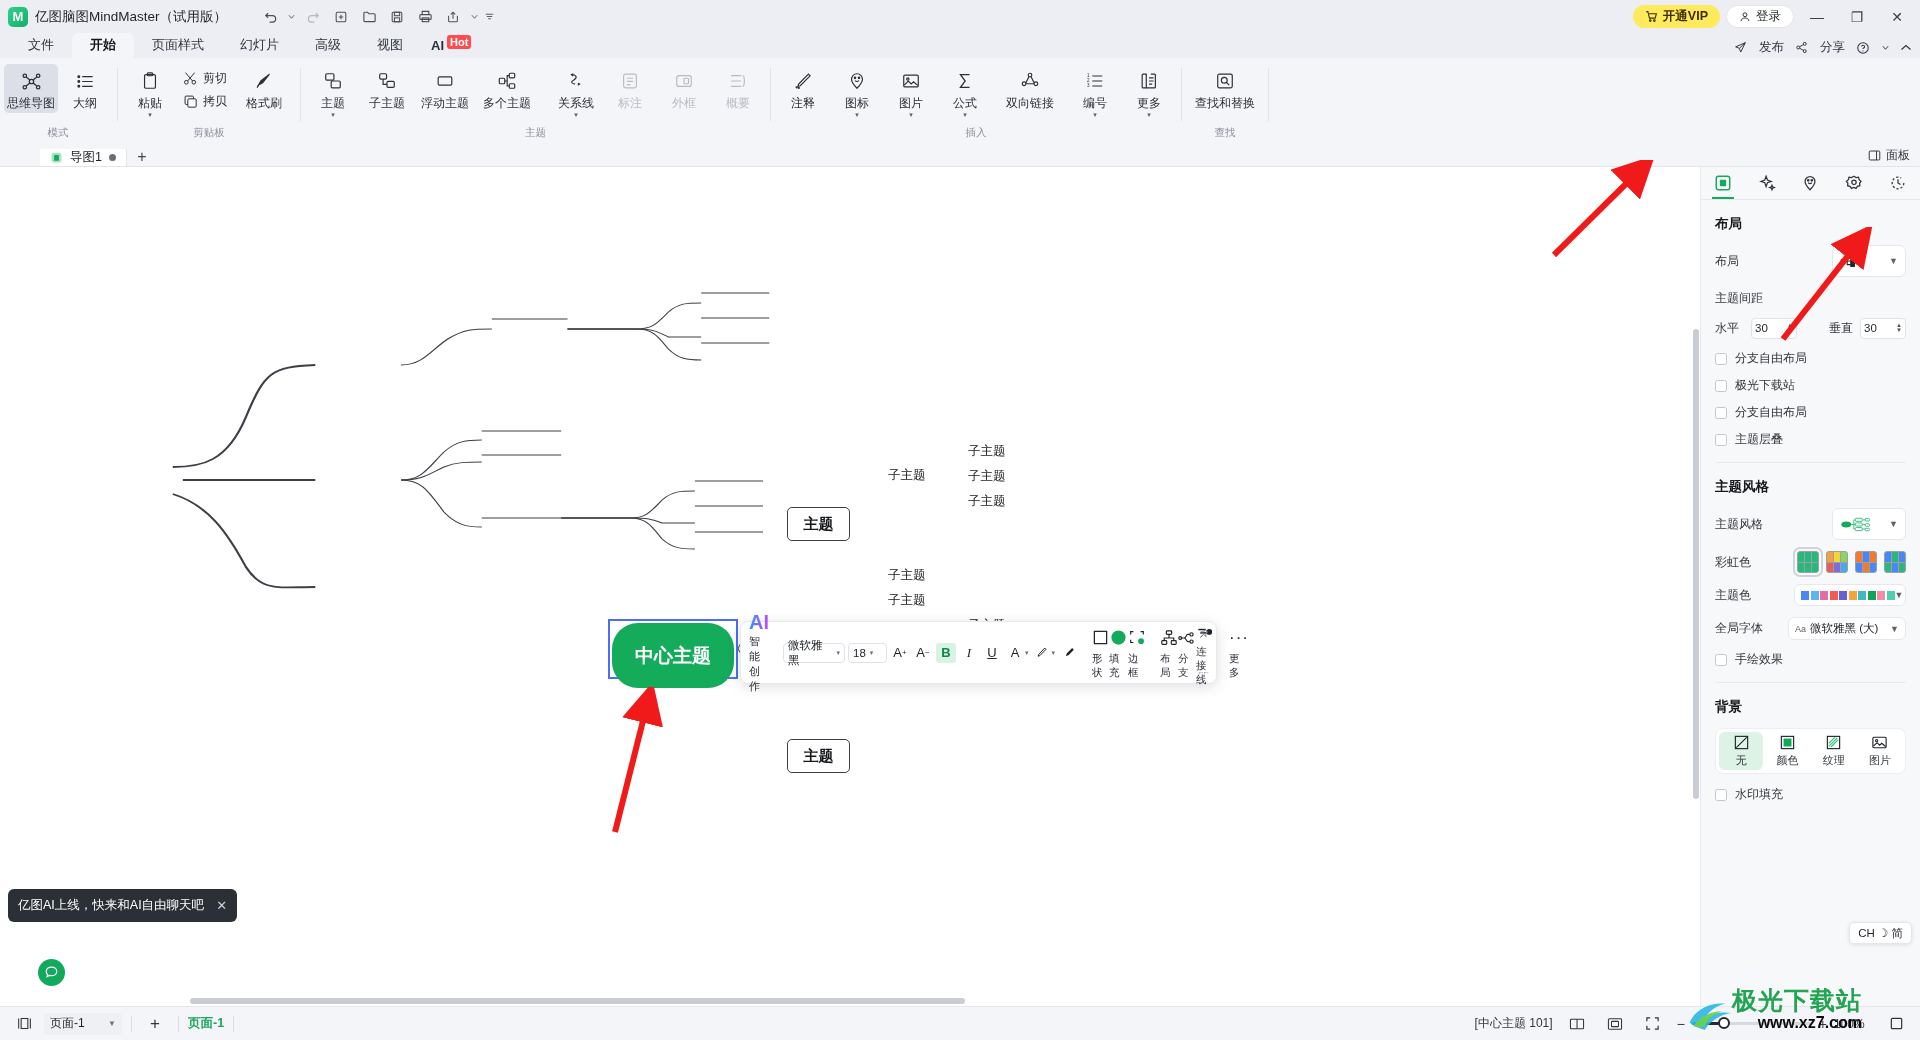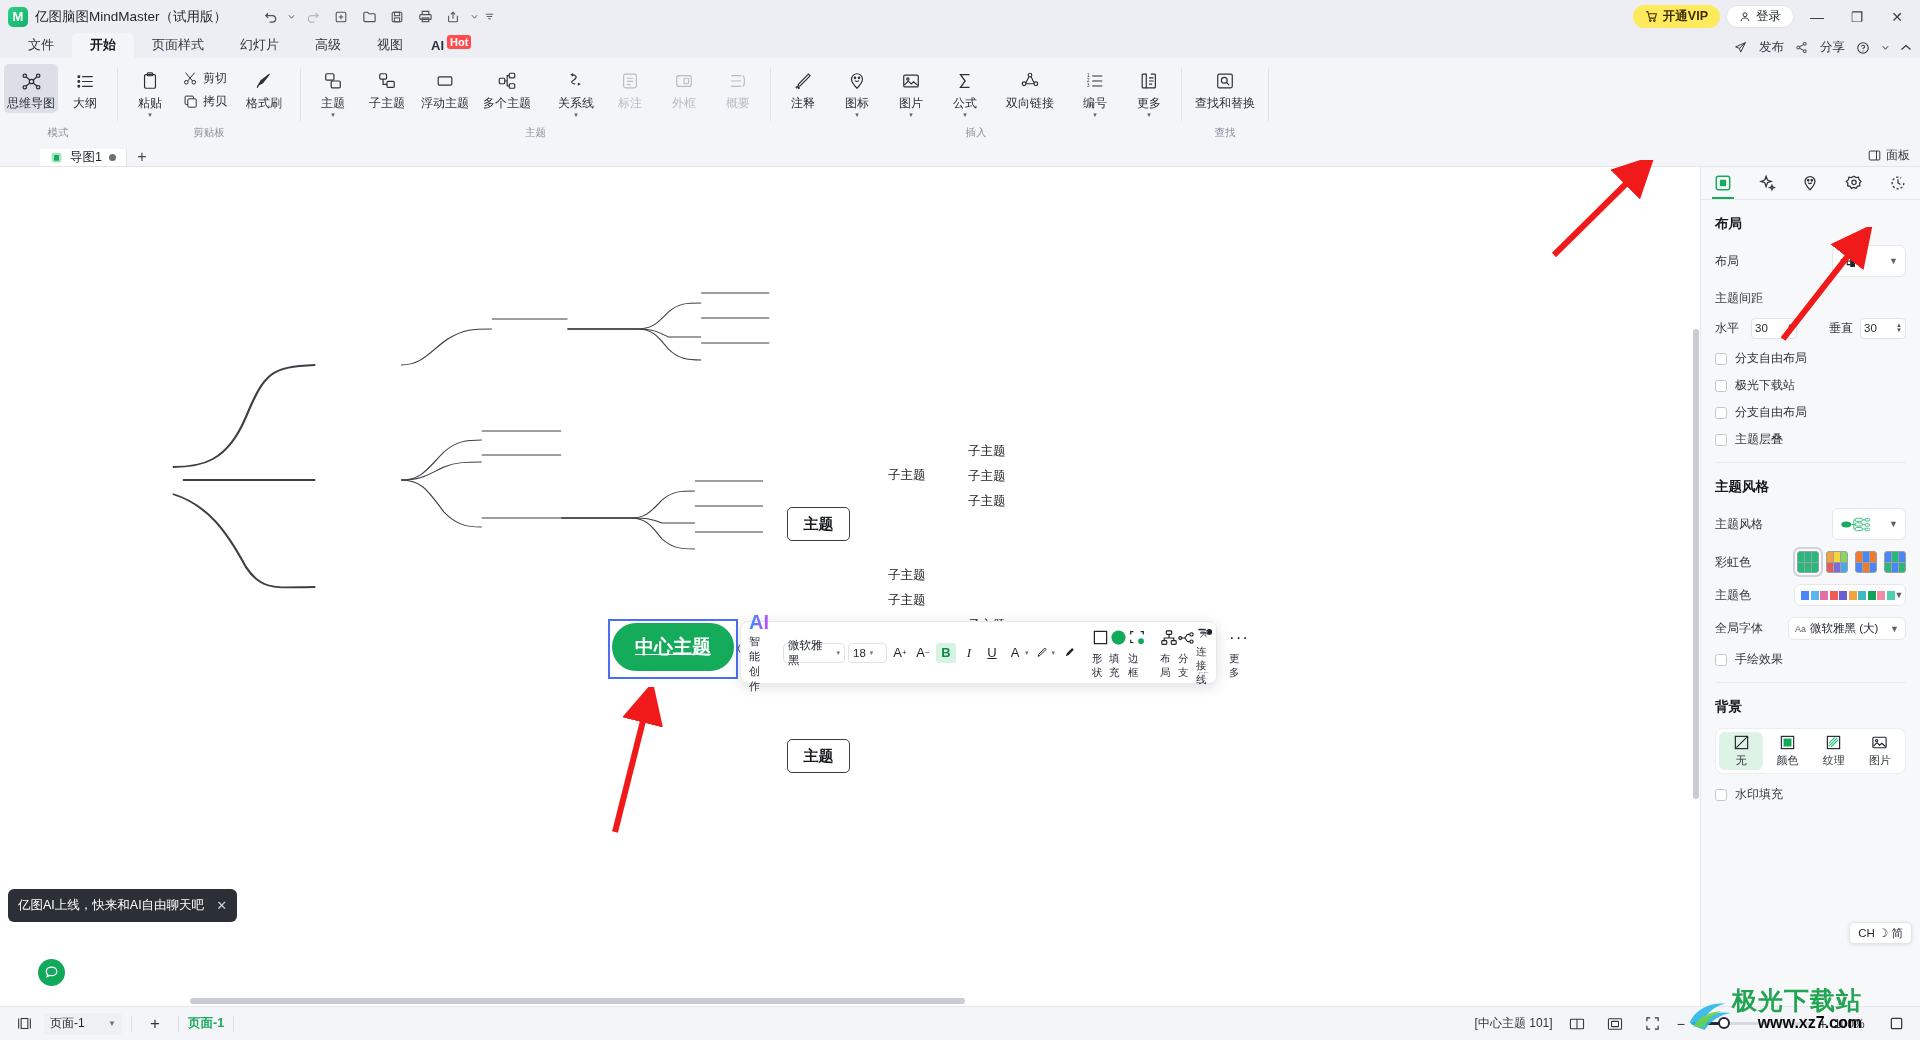--- a/index.html
+++ b/index.html
@@ -700,21 +700,21 @@
 
       <path d="M445 351 L 500 351 C 513 351 517 343 525 333 C 533 324 540 324 551 324" fill="none" stroke="#3b3f46" stroke-width="1"></path>
       <path d="M445 351 L 500 351 C 513 351 517 352 525 356 L 551 356" fill="none" stroke="#3b3f46" stroke-width="1"></path>
       <path d="M445 351 L 500 351 C 513 351 517 360 525 372 C 533 381 540 382 551 382" fill="none" stroke="#3b3f46" stroke-width="1"></path>
       <path d="M551 314 L 605 314" fill="none" stroke="#3b3f46" stroke-width="1"></path>
       <path d="M551 339 L 605 339" fill="none" stroke="#3b3f46" stroke-width="1"></path>
       <path d="M551 365 L 605 365" fill="none" stroke="#3b3f46" stroke-width="1"></path>
     </svg>
 
     <div class="center-sel" style="left:608px;top:452px;width:130px;height:60px;"></div>
-    <div class="center-node" style="left:612px;top:456px;width:122px;height:48px;text-decoration:underline;">
+    <div class="center-node" style="left:612px;top:456px;width:122px;height:65px;">
       <span>中心主题</span>
     </div>
     <div class="collapse-dot" style="left:738px;top:475px;"></div>
 
     <div class="node" style="left:787px;top:340px;width:63px;height:34px;">
       <span>主题</span>
     </div>
     <div class="node" style="left:787px;top:464px;width:63px;height:35px;">
       <span>主题</span>
     </div>

